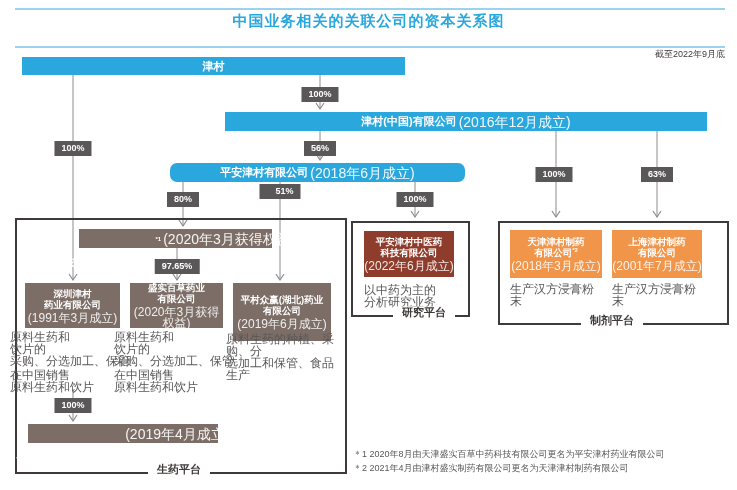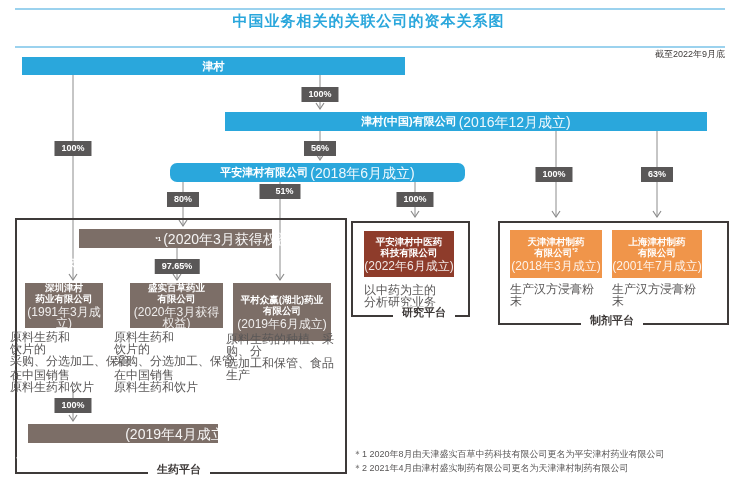--- a/index.html
+++ b/index.html
@@ -109,21 +109,21 @@
   <div class="badge" style="left:415px;top:192px;">100%</div>
   <div class="badge" style="left:177px;top:259px;">97.65%</div>
   <div class="badge" style="left:73px;top:398px;">100%</div>
 
   <div class="bar taupe" style="left:79px;top:229px;width:193px;height:19px;">
     <span class="bname">平安津村药业有限公司</span>
       <sup class="bsup">*1</sup>
       <span class="bnote">(2020年3月获得权益)</span>
   </div>
 
-  <div class="cbox taupe" style="left:25px;top:283px;width:78px;height:45px;">
+  <div class="cbox taupe" style="left:25px;top:283px;width:95px;height:45px;">
     <div class="cline">深圳津村</div>
     <div class="cline">药业有限公司</div>
     <div class="cnote">(1991年3月成立)</div>
   </div>
   <div class="cbox taupe" style="left:130px;top:283px;width:93px;height:45px;">
     <div class="cline">盛实百草药业</div>
     <div class="cline">有限公司</div>
     <div class="cnote">(2020年3月获得权益)</div>
   </div>
   <div class="cbox taupe" style="left:233px;top:283px;width:98px;height:58px;">

